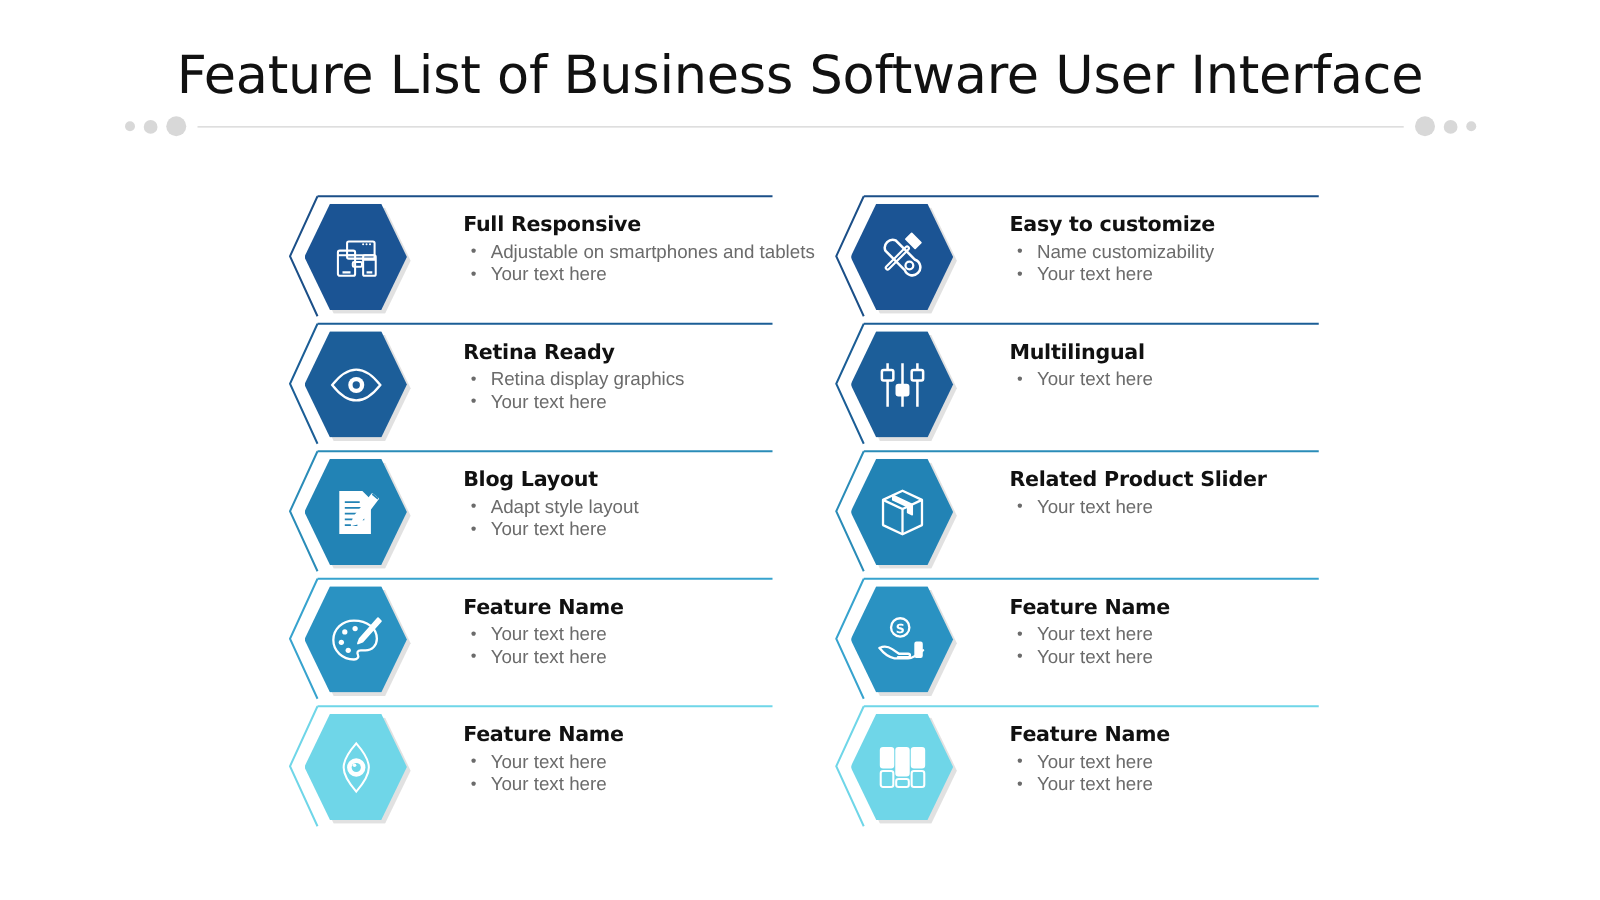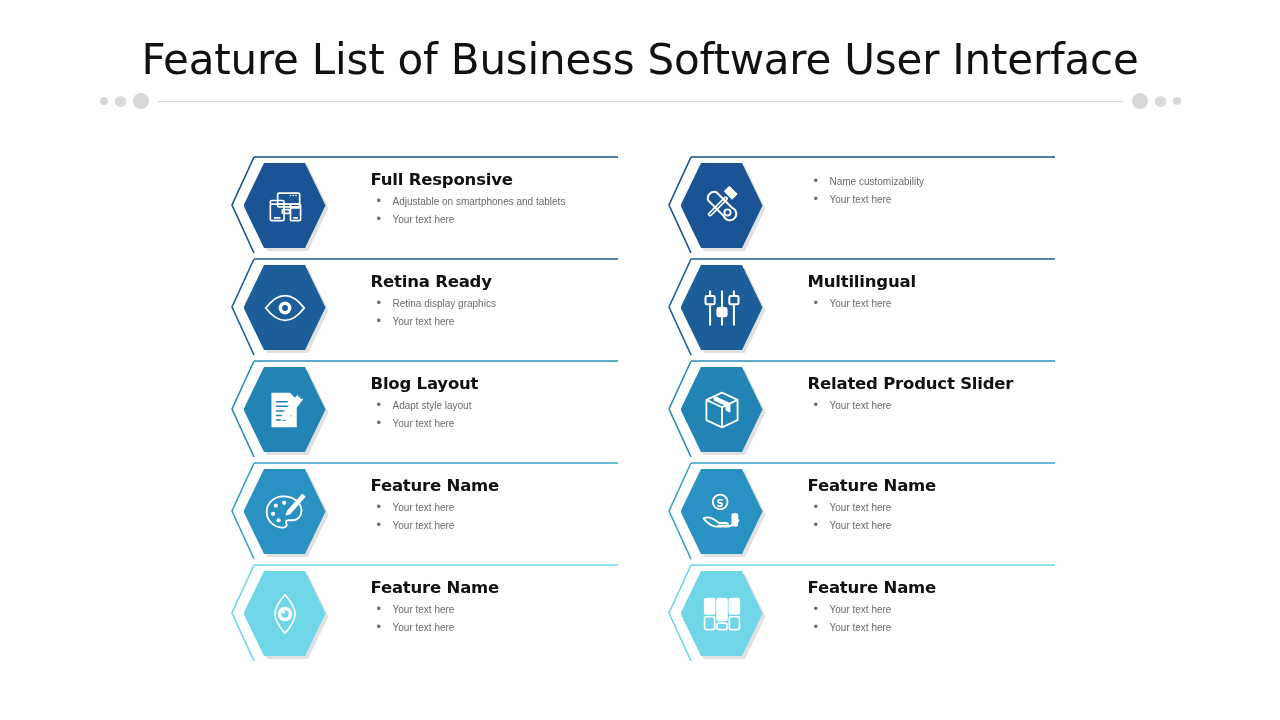--- a/index.html
+++ b/index.html
@@ -173,21 +173,21 @@
   }
   .bullets {
     margin: 3px 0 0 0;
     padding: 0;
     list-style: none;
   }
   .bullets li {
     position: relative;
     padding-left: 22px;
     font-family: "Liberation Sans", sans-serif;
-    font-size: 10px;
+    font-size: 15px;
     color: #6b6b6b;
     line-height: 18px;
     white-space: nowrap;
   }
   .bullets li::before {
     content: "\2022";
     position: absolute;
     left: 6px;
     top: -1px;
     color: #6b6b6b;
@@ -380,20 +380,21 @@
       <path d="M27 8l8 8 5-5-8-8z" fill="#fff" stroke="#fff" stroke-width="1.6" stroke-linejoin="round"></path>
       <path d="M28 16L11 33" stroke="#fff" stroke-width="5" stroke-linecap="round"></path>
       <path d="M28 16L11 33" stroke="#1B5494" stroke-width="1.2" stroke-linecap="round"></path>
       <path d="M18 9a7 7 0 00-9 9l17 17a7 7 0 109-9z" fill="none" stroke="#fff" stroke-width="2.2"></path>
       <circle cx="30" cy="31" r="3.4" fill="none" stroke="#fff" stroke-width="2"></circle>
     </svg>
               </span>
          </div>
        </div>
        <div class="feature-text">
+         <div class="feature-title">Easy to customize</div>
          <ul class="bullets">
               <li>Name customizability</li>
               <li>Your text here</li>
             </ul>
        </div>
         </div>
         <div class="feature-row">
           <svg class="row-outline" viewBox="0 0 392 101" preserveAspectRatio="none" aria-hidden="true">
     <path d="M 28 2 L 6 50 L 28 98" fill="none" stroke="#1B5E96" stroke-width="1.6" vector-effect="non-scaling-stroke"></path>
     <path d="M 28 2 L 392 2" fill="none" stroke="#1B5E96" stroke-width="1.6" vector-effect="non-scaling-stroke"></path>

